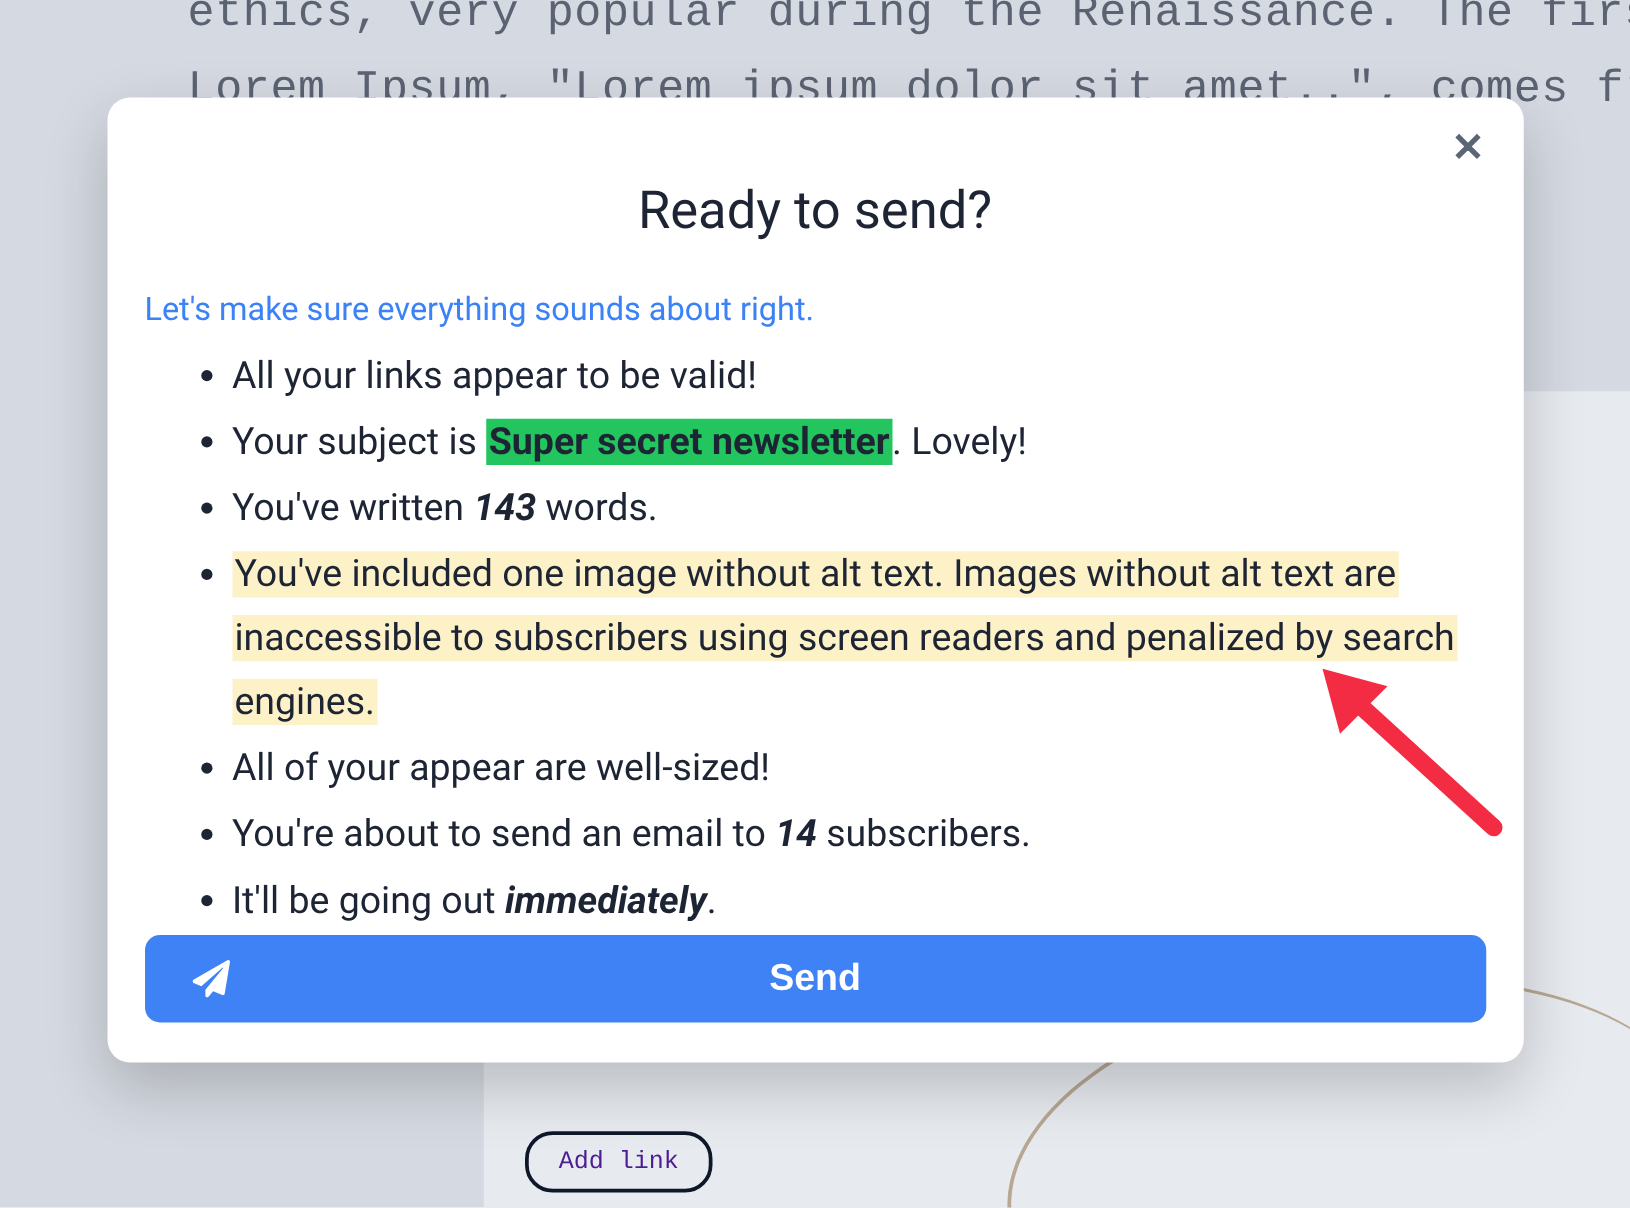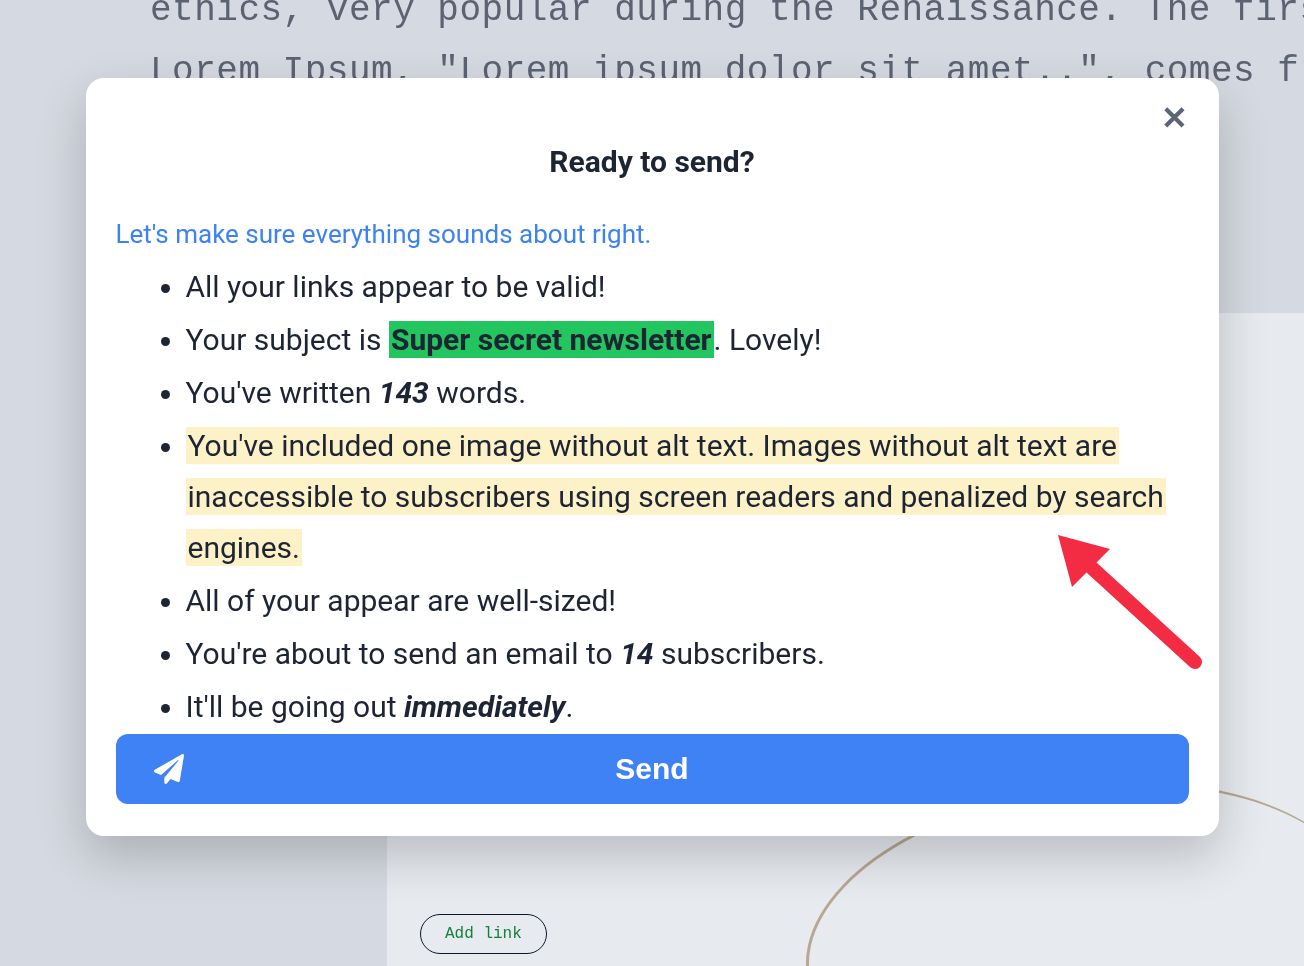--- a/index.html
+++ b/index.html
@@ -40,27 +40,27 @@
     }
     .background-buttons {
       position: absolute;
       bottom: 12px;
       left: 420px;
       display: flex;
       gap: 18px;
       z-index: 3;
     }
     .bg-button {
-      border: 1px solid #0f172a;
+      border: 3px solid #0f172a;
       background: transparent;
       border-radius: 22px;
       padding: 10px 24px;
       font-family: "Courier New", monospace;
-      font-size: 16px;
-      color: #15803d;
+      font-size: 20px;
+      color: #4c1d95;
     }
     .modal-backdrop {
       position: absolute;
       inset: 0;
       z-index: 10;
       display: flex;
       align-items: flex-start;
       justify-content: center;
       padding-top: 78px;
     }
@@ -81,22 +81,22 @@
       display: flex;
       align-items: center;
       justify-content: center;
       cursor: pointer;
       color: #5a6576;
       font-size: 32px;
       font-weight: bold;
     }
     .modal-title {
       text-align: center;
-      font-size: 30px;
-      font-weight: 700;
+      font-size: 42px;
+      font-weight: 400;
       color: #1d2433;
       margin-top: 36px;
       margin-bottom: 40px;
     }
     .modal-intro {
       font-size: 26px;
       color: #3b82f6;
       margin-bottom: 12px;
     }
     .check-list {

